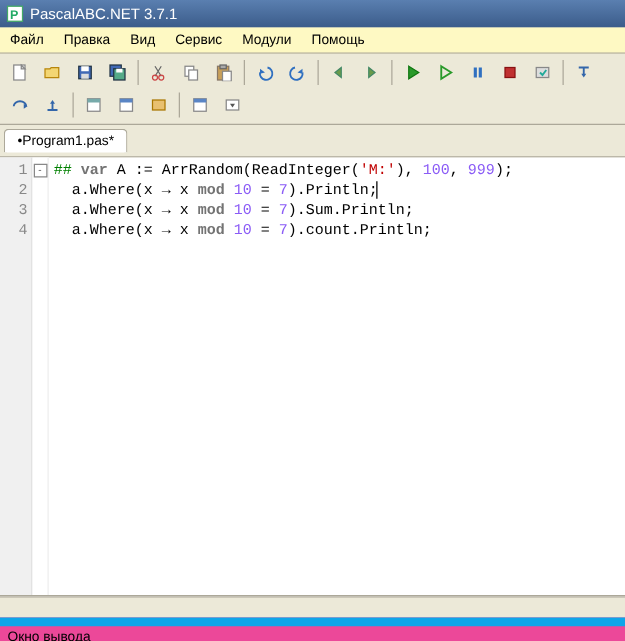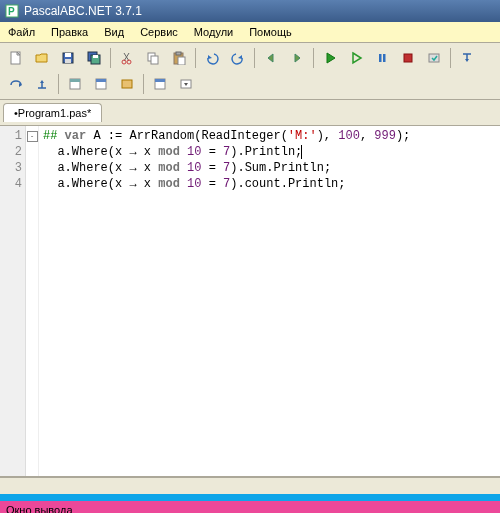--- a/index.html
+++ b/index.html
@@ -11,21 +11,21 @@
   .tbtn{width:22px;height:22px;border:1px solid transparent;display:inline-flex;align-items:center;justify-content:center;border-radius:2px}
   .sep{width:1px;height:20px;background:#aca899;margin:0 2px}
   .tabbar{height:22px;background:#ece9d8;display:flex;align-items:flex-start;border-bottom:1px solid #aca899;padding-top:3px}
   .tab{background:#fff;border:1px solid #aca899;border-bottom:none;border-radius:4px 4px 0 0;padding:3px 10px;margin-left:3px;font-size:11px}
   .editor{display:flex;height:350px;background:#fff;position:relative;border-bottom:1px solid #aca899}
   .gutter{width:22px;background:#f0f0f0;border-right:1px solid #ddd;text-align:right;padding:2px 3px 0 0;color:#888;font-family:Consolas,'Courier New',monospace;font-size:12px;line-height:16px}
   .foldcol{width:12px;background:#fff;border-right:1px solid #eee;padding-top:2px}
   .foldbox{width:9px;height:9px;border:1px solid #888;margin:3px auto 0;font-size:8px;line-height:7px;text-align:center;color:#555;background:#fff}
   .code{flex:1;padding:2px 4px 0 4px;font-family:Consolas,'Courier New',monospace;font-size:12px;line-height:16px;white-space:pre;overflow:hidden;color:#000}
   .kw{color:#737373;font-weight:bold}
-  .num{color:#701a75}
+  .num{color:#8b5cf6}
   .str{color:#c00000}
   .cm{color:#008000}
   .hscroll{height:16px;background:#ece9d8;border-top:1px solid #aca899}
   .outpanel{background:#ece9d8}
   .outheader{padding:3px 6px;border-top:7px solid #0ea5e9;border-bottom:1px solid #aca899;background:#ec4899;font-size:11px}
   svg{display:block}
   .cursor{border-right:1px solid #000;margin-left:-1px}
 </style>
 </head>
 <body>

